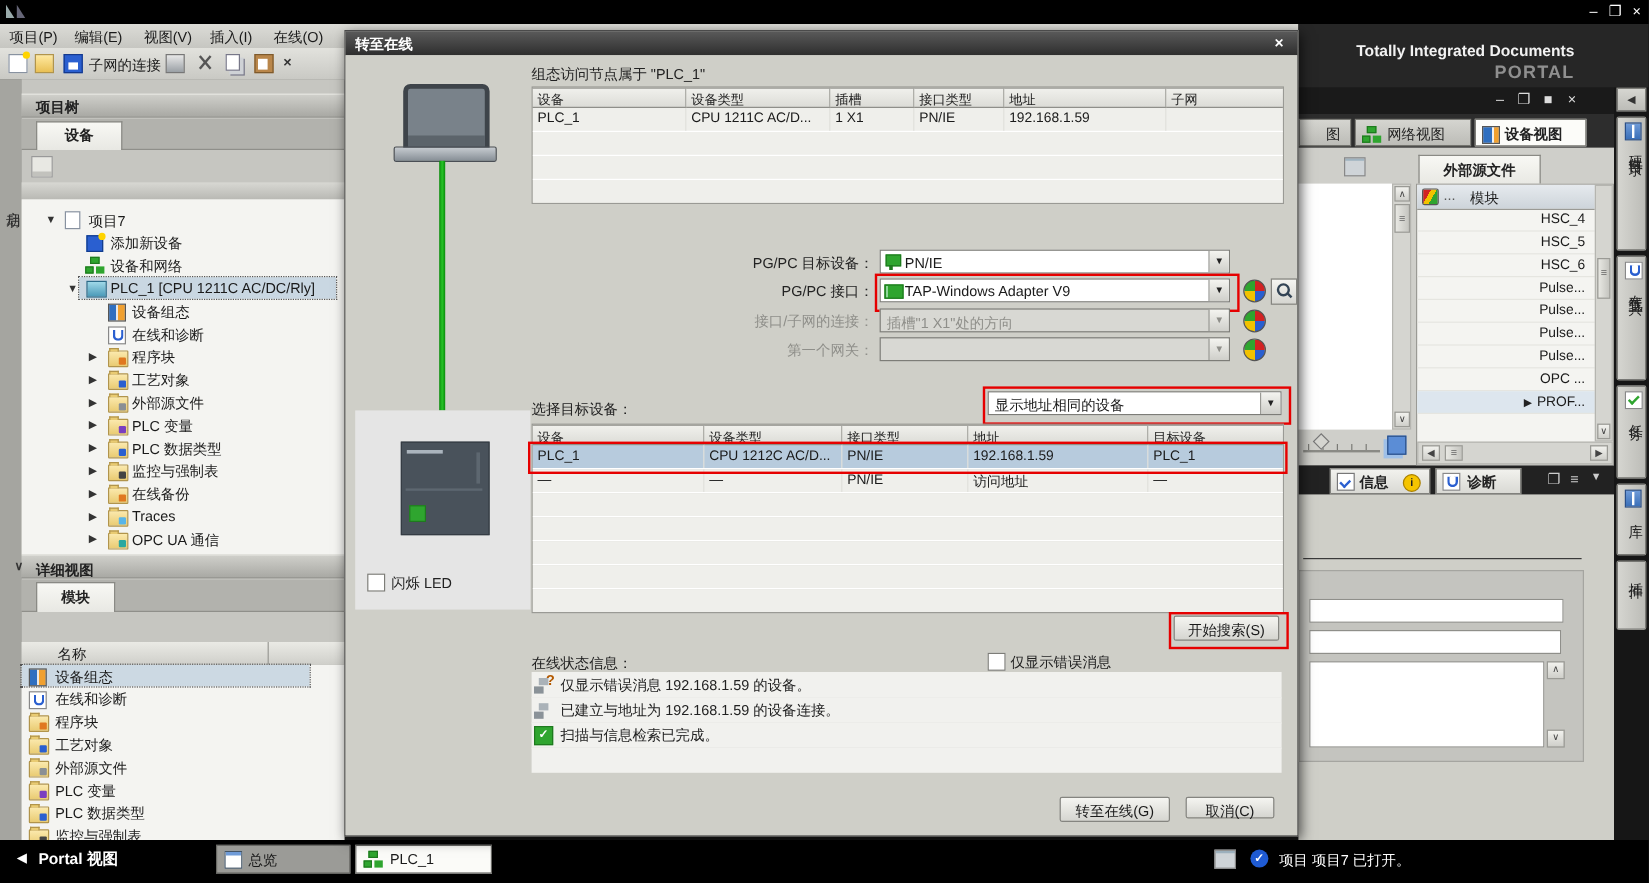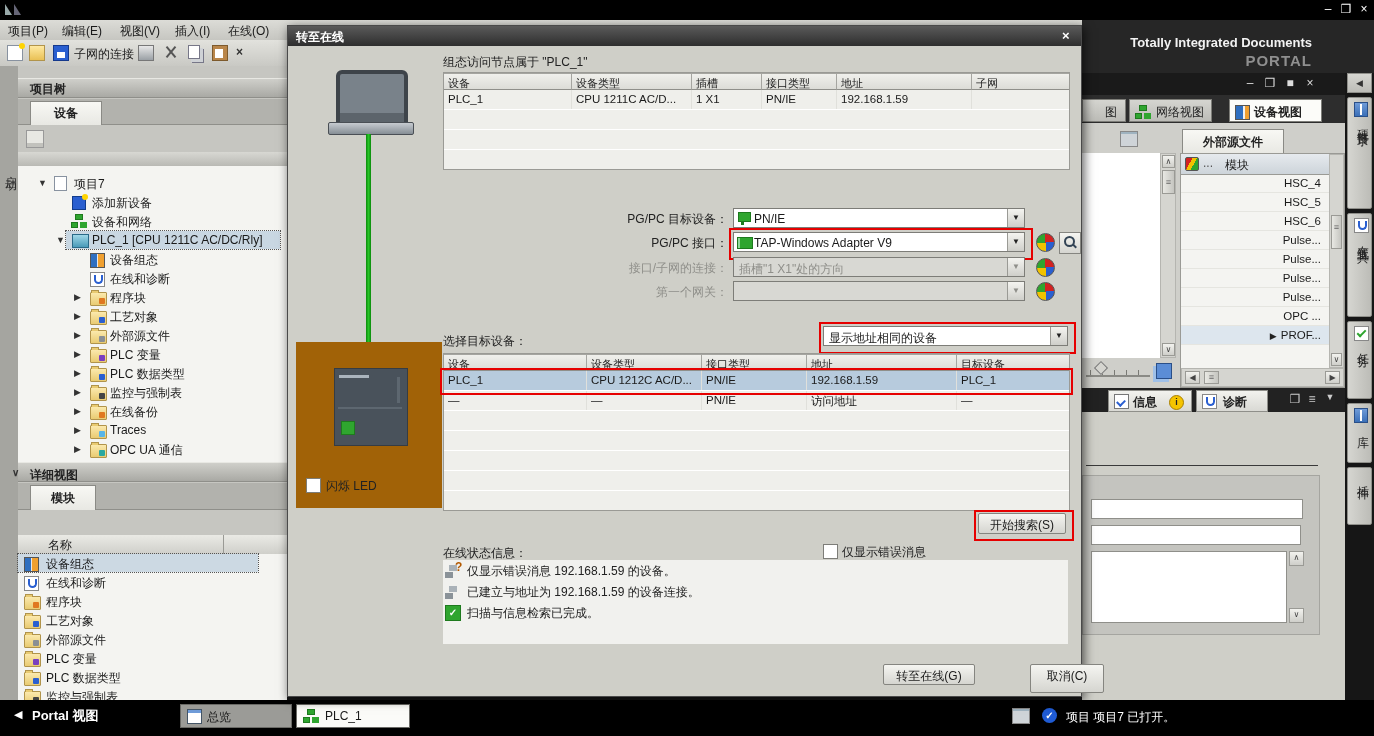--- a/index.html
+++ b/index.html
@@ -100,21 +100,21 @@
 .mi-st{position:absolute;width:15px;height:15px}
 .mi-st::before{content:"";position:absolute;left:0;bottom:0;width:8px;height:6px;background:#8a9298;box-shadow:4px -7px 0 #aab2b8}
 .mi-q{position:absolute;color:#b35900;font-weight:bold;font-size:12px}
 
 .dialog{left:287px;top:25px;width:795px;height:672px;background:#cfcfc8;border:1px solid #4a4a4a;box-shadow:2px 3px 10px rgba(0,0,0,.65);box-sizing:border-box}
 .dtitle{position:absolute;left:0;top:0;width:100%;height:20px;background:linear-gradient(#5a5a5a,#2e2e2e);color:#fff;font-weight:bold}
 .dbody{position:absolute;left:0;top:20px;width:793px;height:650px;background:#cfcfc8}
 .laptop-screen{position:absolute;width:64px;height:48px;background:#79828a;border:4px solid #3e444a;border-radius:6px 6px 2px 2px;box-shadow:inset 0 -9px 0 #5c646b}
 .laptop-base{position:absolute;width:84px;height:11px;background:linear-gradient(#c6cbd0,#868e95);border:1px solid #4a4f55;border-radius:2px}
 .cable{position:absolute;width:5px;background:linear-gradient(90deg,#0a8a0a,#27c427,#0a8a0a)}
-.orange{position:absolute;background:#a16207}
+.orange{position:absolute;background:#e5e5e5}
 .plcimg{position:absolute;background:#49525b;border:1px solid #353c44}
 .flabel{position:absolute;font-size:12px;color:#222;white-space:nowrap}
 .flabel.dis{color:#8f8f8a}
 
 .brand{left:1082px;top:20px;width:292px;height:53px;background:#262626}
 .brand1{position:absolute;right:62px;top:15px;color:#f2f2f2;font-weight:bold;font-size:13px;white-space:nowrap}
 .brand2{position:absolute;right:62px;top:32px;color:#8f8f8f;font-weight:bold;font-size:15px;letter-spacing:1px}
 .subbar{left:1082px;top:73px;width:263px;height:22px;background:#1a1a1a}
 .tabrow{left:1082px;top:95px;width:263px;height:28px;background:#2d2d2d}
 .etab{position:absolute;top:4px;height:23px;background:linear-gradient(#d5d5d0,#bcbcb7);border:1px solid #7d7d78;box-sizing:border-box;color:#222;white-space:nowrap}
@@ -313,21 +313,21 @@
 
   <div class="abs subbar">
     <span class="wctl" style="left:160px;top:3px;color:#ddd">–</span>
     <span class="wctl" style="left:180px;top:3px;color:#ddd">❐</span>
     <span class="wctl" style="left:200px;top:3px;color:#ddd">■</span>
     <span class="wctl" style="left:220px;top:3px;color:#ddd">×</span>
   </div>
 
   <div class="abs tabrow">
     <div class="etab" style="left:0;width:44px;padding:4px 0 0 22px">图</div>
-    <div class="etab" style="left:47px;width:83px">
+    <div class="etab" style="left:47px;width:97px">
       <span class="ic ic-netg" style="left:5px;top:5px"></span>
       <span class="abs" style="left:26px;top:4px">网络视图</span>
     </div>
     <div class="etab sel" style="left:147px;width:93px">
       <span class="ic ic-dev" style="left:5px;top:5px"></span>
       <span class="abs" style="left:24px;top:4px">设备视图</span>
     </div>
   </div>
 
   <div class="abs editor">
@@ -571,17 +571,17 @@
           <span class="flabel" style="left:24px;top:3px">已建立与地址为 192.168.1.59 的设备连接。</span>
         </div>
         <div class="msgrow" style="top:42px">
           <span class="mi-ok" style="left:2px;top:3px">✓</span>
           <span class="flabel" style="left:24px;top:3px">扫描与信息检索已完成。</span>
         </div>
         <div class="msgrow" style="top:63px;border-bottom:none"></div>
       </div>
 
       <div class="pbtn" style="left:595px;top:618px;width:92px;height:21px">转至在线(G)</div>
-      <div class="pbtn" style="left:742px;top:618px;width:74px;height:29px">取消(C)</div>
+      <div class="pbtn" style="left:700px;top:618px;width:74px;height:18px">取消(C)</div>
     </div>
   </div>
 
 </div>
 
 </body></html>

